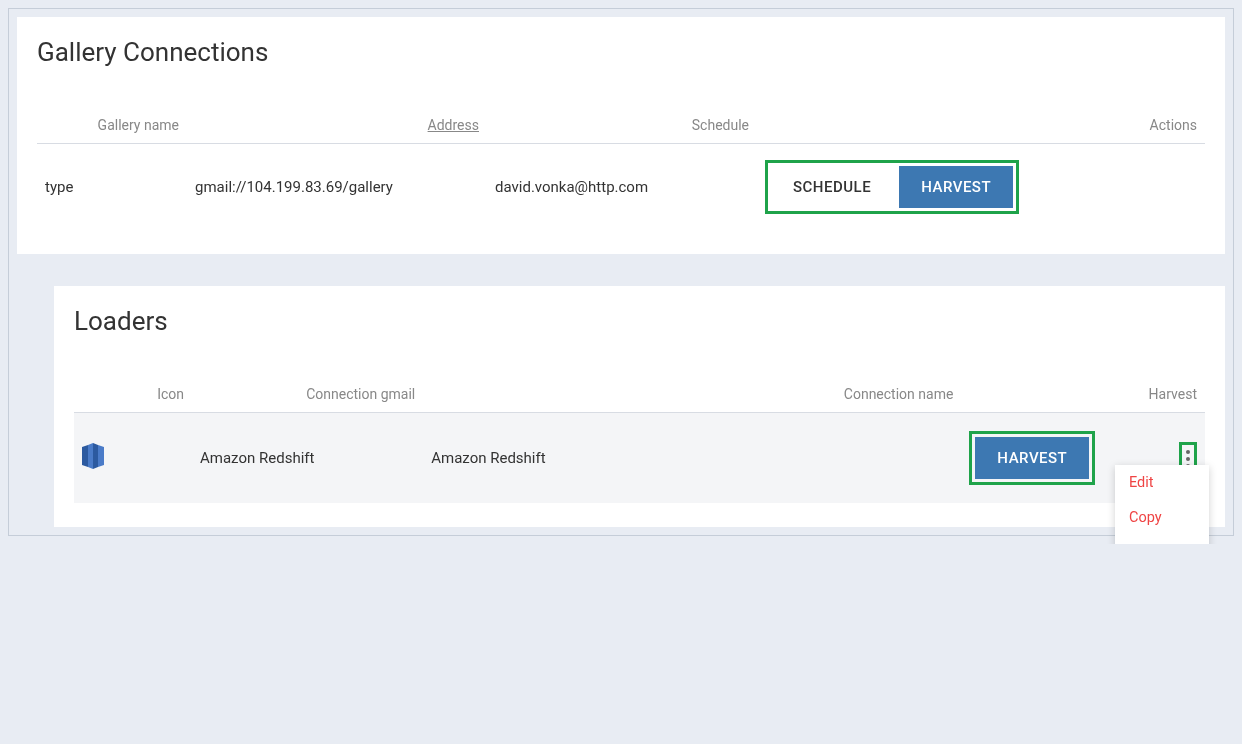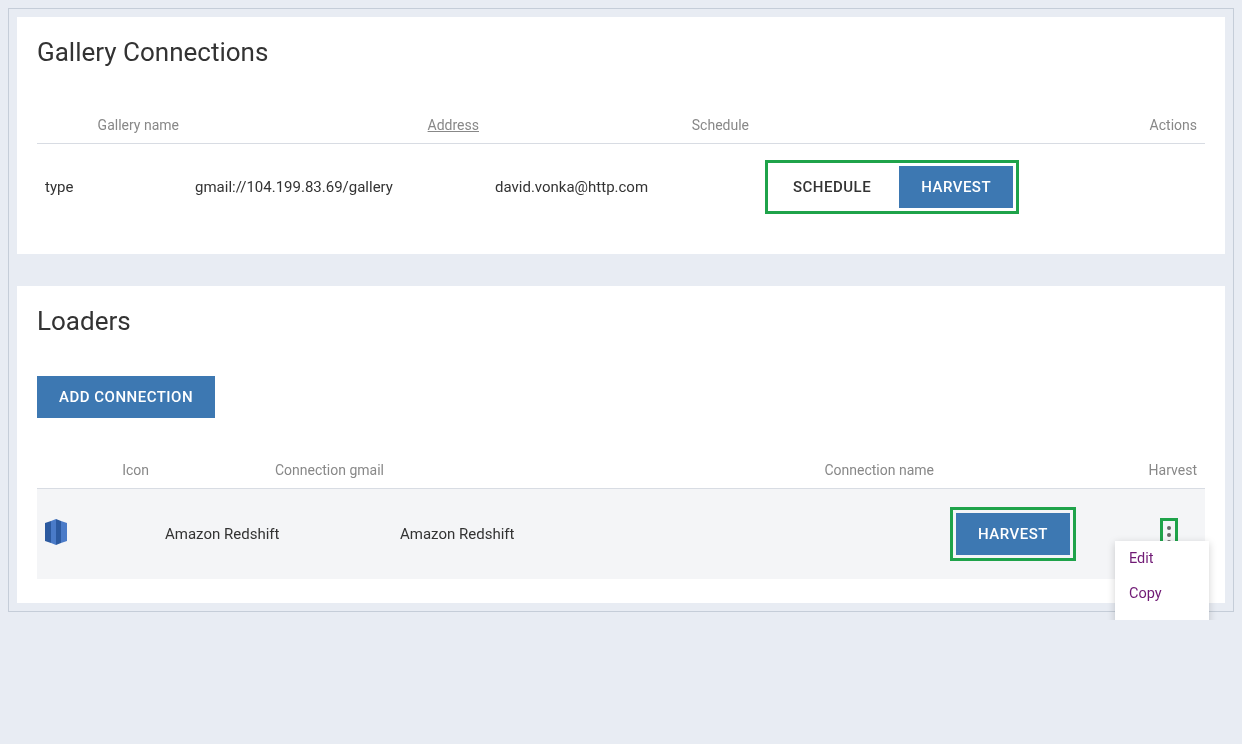--- a/index.html
+++ b/index.html
@@ -19,20 +19,21 @@
       background: #e8ecf3;
       padding: 8px;
     }
     .panel {
       background: #fff;
       margin-bottom: 32px;
       padding: 20px 20px 24px 20px;
     }
     .panel:last-child {
       margin-bottom: 0;
+      margin-left: 37px;
     }
     .panel-title {
       font-size: 26px;
       font-weight: 400;
       color: #333;
       margin-bottom: 40px;
     }
     .table {
       width: 100%;
       border-collapse: collapse;
@@ -138,21 +139,21 @@
       top: 52px;
       right: -4px;
       background: #fff;
       box-shadow: 0 2px 8px rgba(0,0,0,0.18);
       min-width: 94px;
       z-index: 10;
     }
     .dropdown-item {
       padding: 9px 14px;
       font-size: 14.5px;
-      color: #701a75;
+      color: #ef4444;
       cursor: pointer;
       white-space: nowrap;
     }
     .dropdown-item.hl {
       border: 3px solid #1fa34a;
       margin: 0;
       padding: 6px 11px;
     }
     .gc-col1 { width: 150px; }
     .gc-col2 { width: 300px; text-decoration: underline; }
@@ -188,21 +189,20 @@
               <button class="btn btn-primary">HARVEST</button>
             </div>
           </td>
         </tr>
       </tbody>
     </table>
   </div>
 
   <div class="panel">
     <h2 class="panel-title">Loaders</h2>
-    <button class="btn btn-primary add-btn">ADD CONNECTION</button>
 
     <table class="table">
       <thead>
         <tr>
           <th class="ld-col1">Icon</th>
           <th class="ld-col2">Connection gmail</th>
           <th class="ld-col3">Connection name</th>
           <th>Harvest</th>
         </tr>
       </thead>

